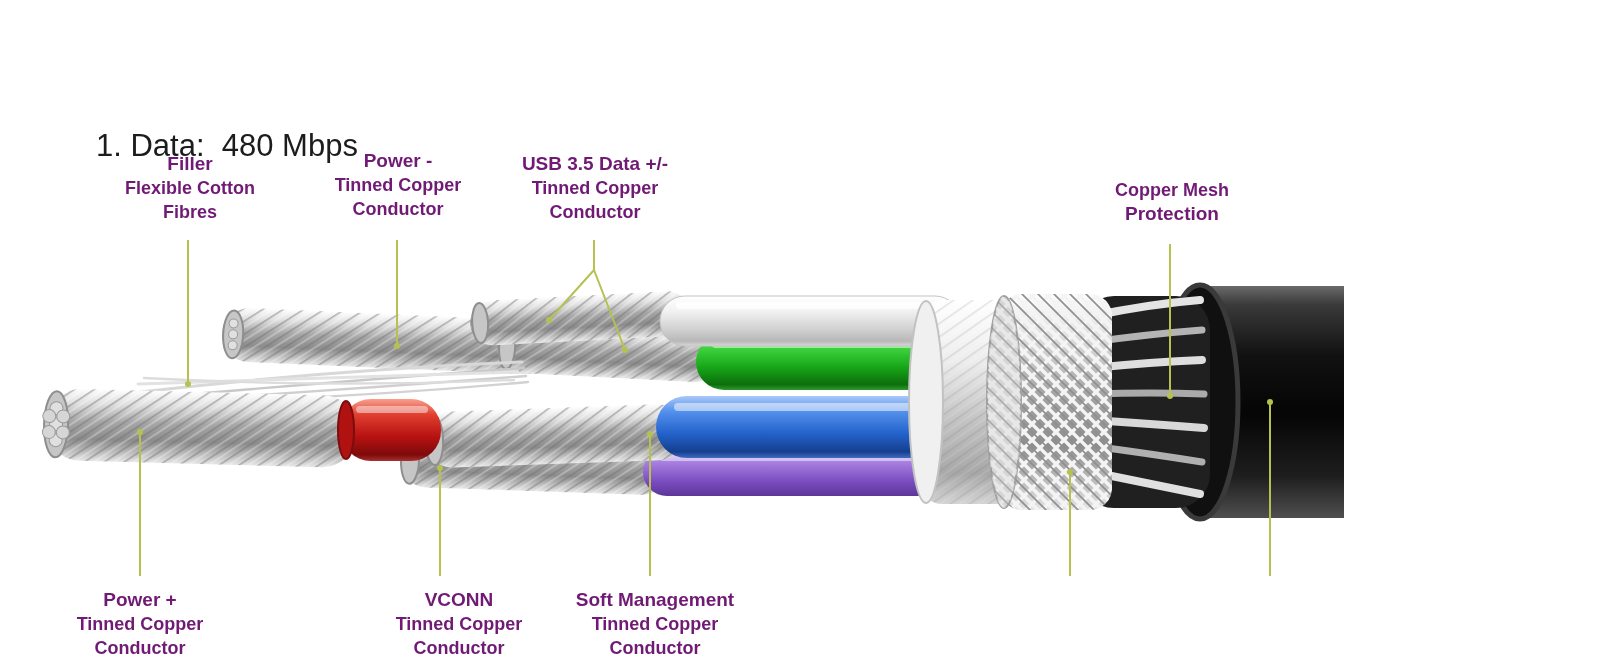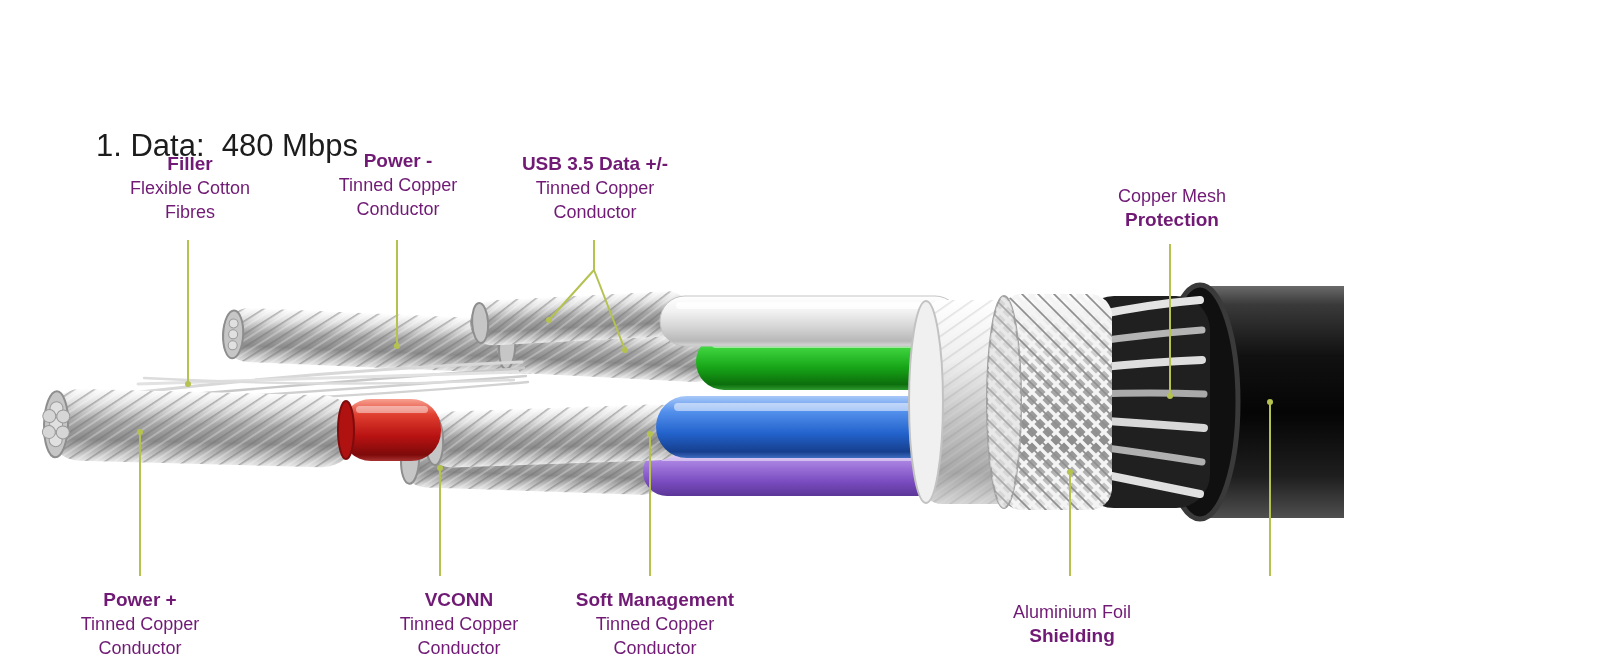--- a/index.html
+++ b/index.html
@@ -10,21 +10,21 @@
   .diagram-svg{position:absolute;left:0;top:0;}
   .specs{
     position:absolute;left:96px;top:26px;color:#1c1c1c;
     font-size:31px;line-height:48px;white-space:pre;
   }
   .callout{
     position:absolute;transform:translateX(-50%);
     text-align:center;color:#701a75;white-space:nowrap;
   }
   .callout .b{font-weight:700;font-size:19px;line-height:24px;}
-  .callout .r{font-weight:400;font-size:18px;line-height:24px;}
+  .callout .r{font-weight:700;font-size:18px;line-height:24px;}
 </style>
 </head>
 <body>
 
 <div class="stage">
 
   <svg class="diagram-svg" width="1618" height="669" viewBox="0 0 1618 669">
     <defs>
       <linearGradient id="gSilver" x1="0" y1="0" x2="0" y2="1">
         <stop offset="0" stop-color="#fdfdfd"></stop>
@@ -248,21 +248,21 @@
     <div class="r">Tinned Copper</div>
     <div class="r">Conductor</div>
   </div>
 
   <div class="callout" style="left:595px;top:152px">
     <div class="b">USB 3.5 Data +/-</div>
     <div class="r">Tinned Copper</div>
     <div class="r">Conductor</div>
   </div>
 
-  <div class="callout" style="left:1172px;top:184px">
+  <div class="callout" style="left:1172px;top:178px">
     <div class="r">Copper Mesh</div>
     <div class="b">Protection</div>
   </div>
 
   <div class="callout" style="left:140px;top:588px">
     <div class="b">Power +</div>
     <div class="r">Tinned Copper</div>
     <div class="r">Conductor</div>
   </div>
 
@@ -271,19 +271,15 @@
     <div class="r">Tinned Copper</div>
     <div class="r">Conductor</div>
   </div>
 
   <div class="callout" style="left:655px;top:588px">
     <div class="b">Soft Management</div>
     <div class="r">Tinned Copper</div>
     <div class="r">Conductor</div>
   </div>
 
-  <div class="callout" style="left:1072px;top:600px">
-    <div class="r">Aluminium Foil</div>
-    <div class="b">Shielding</div>
-  </div>
 
 
 </div>
 
 </body></html>

